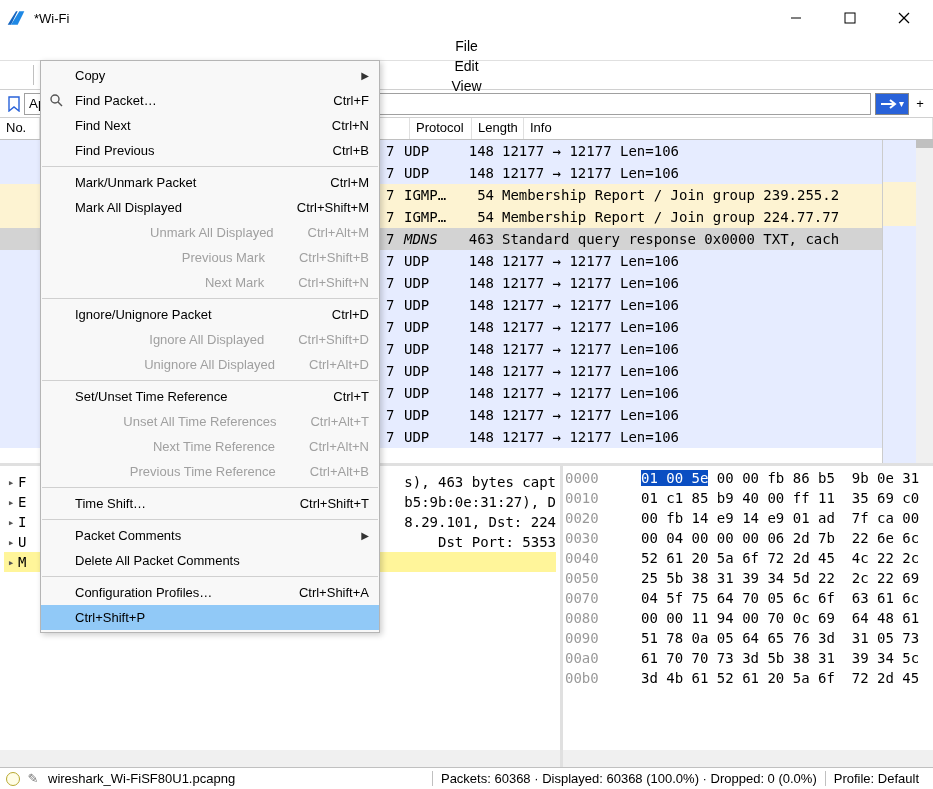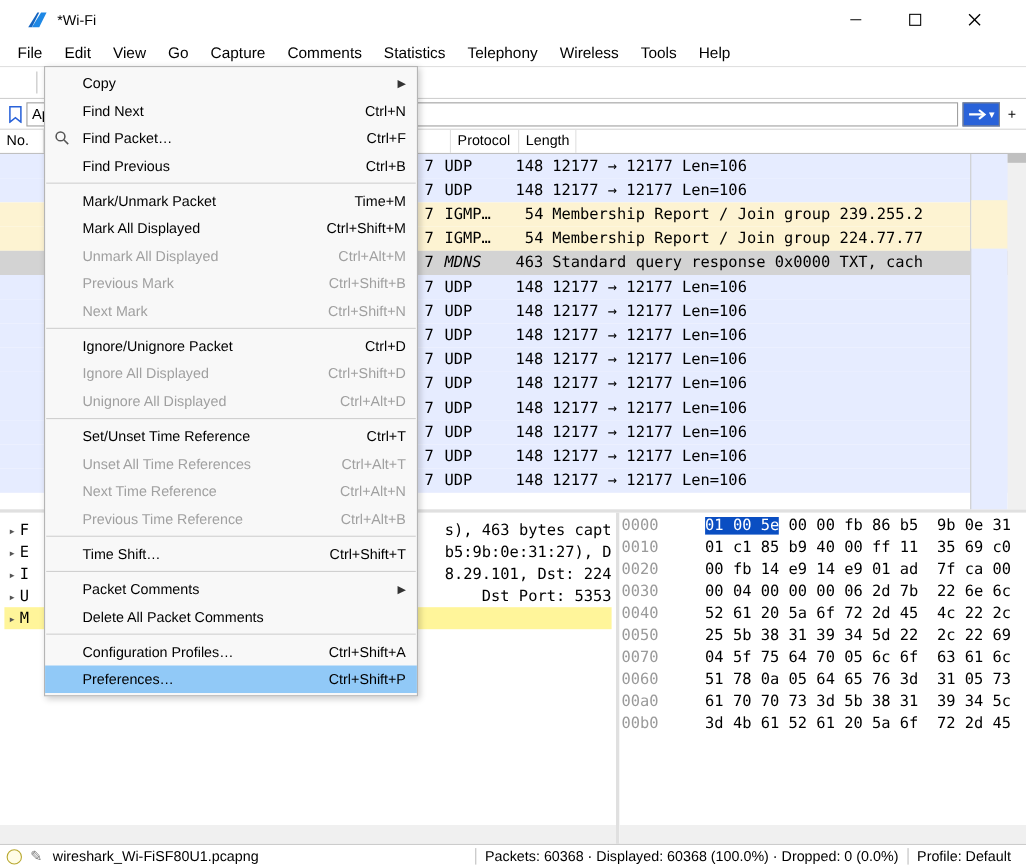--- a/index.html
+++ b/index.html
@@ -1,24 +1,24 @@
 <!DOCTYPE html>
 <html><head>
 <meta charset="utf-8">
 <style>
 * { box-sizing: border-box; margin: 0; padding: 0; }
 body { font-family: "Segoe UI", Tahoma, sans-serif; font-size: 13px; background: #fff; color: #000; width: 933px; height: 789px; overflow: hidden; position: relative; }
 
-.titlebar { height: 36px; display: flex; align-items: center; padding: 0 24px; }
+.titlebar { height: 36px; display: flex; align-items: center; padding: 0 6px; }
 .app-icon { width: 20px; height: 20px; margin-right: 8px; }
 .title { flex: 1; font-size: 13px; }
 .win-controls { display: flex; gap: 8px; }
 .win-btn { width: 46px; height: 32px; display: flex; align-items: center; justify-content: center; }
 
-.menubar { height: 24px; display: flex; align-items: center; padding: 0 6px; font-size: 14px; }
+.menubar { height: 24px; display: flex; align-items: center; padding: 0 6px; font-size: 14px; flex-direction: column; }
 .menubar > div { padding: 2px 10px; cursor: default; }
 
 .toolbar { height: 30px; border-top: 1px solid #e0e0e0; border-bottom: 1px solid #d0d0d0; display: flex; align-items: center; padding: 2px 4px; gap: 2px; }
 .tb-icon { width: 24px; height: 24px; display: flex; align-items: center; justify-content: center; }
 .tb-sep { width: 1px; height: 20px; background: #c0c0c0; margin: 0 3px; }
 
 .filter-row { height: 28px; display: flex; align-items: center; padding: 2px 4px; border-bottom: 1px solid #d0d0d0; }
 .filter-input { flex: 1; height: 22px; border: 1px solid #a0a0a0; background: #fff; padding: 0 4px; }
 .filter-arrow { width: 34px; height: 22px; background: #2962d9; display: flex; align-items: center; justify-content: center; color: #fff; margin-left: 4px; border: 1px solid #888; }
 .filter-plus { width: 18px; height: 22px; display: flex; align-items: center; justify-content: center; margin-left: 2px; }
@@ -55,21 +55,21 @@
 
 .statusbar { height: 22px; border-top: 1px solid #c0c0c0; display: flex; align-items: center; font-size: 13px; padding: 0 6px; }
 .status-seg { padding: 0 8px; border-left: 1px solid #c0c0c0; }
 .status-seg:first-child { border-left: none; }
 .status-icon { width: 14px; height: 14px; border-radius: 50%; border: 1.5px solid #b8a830; background: #fffde6; margin-right: 6px; }
 .status-gear { width: 14px; height: 14px; display: inline-flex; align-items: center; justify-content: center; margin-right: 8px; color: #777; }
 .status-file { flex: 1; }
 
 .edit-menu { position: absolute; left: 40px; top: 60px; width: 340px; background: #f8f8f8; border: 1px solid #b5b5b5; box-shadow: 2px 2px 6px rgba(0,0,0,0.2); z-index: 100; font-size: 13px; padding: 2px 0; }
 .menu-item { display: flex; align-items: center; padding: 3px 10px 3px 34px; height: 25px; cursor: default; position: relative; gap: 34px; }
-.menu-item.disabled { color: #a0a0a0; }
+.menu-item.disabled { color: #a0a0a0; text-align: right; }
 .menu-item.highlight { background: #91c9f7; }
 .menu-label { flex: 1; }
 .menu-short { color: inherit; }
 .menu-item.disabled .menu-short { color: #a0a0a0; }
 .menu-sep { height: 1px; background: #d0d0d0; margin: 3px 1px; }
 .menu-icon { position: absolute; left: 8px; width: 16px; height: 16px; display: flex; align-items: center; justify-content: center; color: #555; }
 .menu-arrow { color: #333; font-size: 10px; }
 
 svg { display: block; }
 </style>
@@ -185,20 +185,21 @@
 </div>
 
 <div class="content">
 
   <div class="packet-list">
     <div class="pl-header">
       <div class="pl-hcell" style="width:40px">No.</div>
       <div class="pl-hcell" style="width:370px"></div>
       <div class="pl-hcell" style="width:62px">Protocol</div>
       <div class="pl-hcell" style="width:52px">Length</div>
+      <div class="pl-hcell" style="flex:1">Info</div>
     </div>
     <div class="pl-rows" id="plrows">
         <div class="pl-row blue">
           <span class="cell" style="width:18px;">7</span>
           <span class="cell" style="width:62px;">UDP</span>
           <span class="cell" style="width:36px;text-align:right;">148</span>
           <span class="cell">12177 → 12177 Len=106</span>
         </div>
         <div class="pl-row blue">
           <span class="cell" style="width:18px;">7</span>
@@ -323,21 +324,22 @@
     </div>
     <div class="hex-pane">
       <div id="hex-rows">
           <div class="hex-row"><span class="hex-off">0000</span><span class="hex-bytes"><span class="hex-sel">01 00 5e</span> 00 00 fb 86 b5  9b 0e 31</span></div>
           <div class="hex-row"><span class="hex-off">0010</span><span class="hex-bytes">01 c1 85 b9 40 00 ff 11  35 69 c0</span></div>
           <div class="hex-row"><span class="hex-off">0020</span><span class="hex-bytes">00 fb 14 e9 14 e9 01 ad  7f ca 00</span></div>
           <div class="hex-row"><span class="hex-off">0030</span><span class="hex-bytes">00 04 00 00 00 06 2d 7b  22 6e 6c</span></div>
           <div class="hex-row"><span class="hex-off">0040</span><span class="hex-bytes">52 61 20 5a 6f 72 2d 45  4c 22 2c</span></div>
           <div class="hex-row"><span class="hex-off">0050</span><span class="hex-bytes">25 5b 38 31 39 34 5d 22  2c 22 69</span></div>
           <div class="hex-row"><span class="hex-off">0070</span><span class="hex-bytes">04 5f 75 64 70 05 6c 6f  63 61 6c</span></div>
-          <div class="hex-row"><span class="hex-off">0060</span><span class="hex-bytes">51 78 0a 05 64 65 76 3d  31 05 73</span></div>
+          <div class="hex-row"><span class="hex-off">0080</span><span class="hex-bytes">00 00 11 94 00 70 0c 69  64 48 61</span></div>
+          <div class="hex-row"><span class="hex-off">0090</span><span class="hex-bytes">51 78 0a 05 64 65 76 3d  31 05 73</span></div>
           <div class="hex-row"><span class="hex-off">00a0</span><span class="hex-bytes">61 70 70 73 3d 5b 38 31  39 34 5c</span></div>
           <div class="hex-row"><span class="hex-off">00b0</span><span class="hex-bytes">3d 4b 61 52 61 20 5a 6f  72 2d 45</span></div>
         </div>
       <div class="hex-scroll-x"></div>
     </div>
   </div>
 </div>
 
 <div class="statusbar">
   <span class="status-icon"></span>
@@ -345,43 +347,43 @@
   <span class="status-file">wireshark_Wi-FiSF80U1.pcapng</span>
   <span class="status-seg">Packets: 60368 · Displayed: 60368 (100.0%) · Dropped: 0 (0.0%)</span>
   <span class="status-seg">Profile: Default</span>
 </div>
 
 <div class="edit-menu" id="edit-menu">
     <div class="menu-item">
       <span class="menu-label">Copy</span>
       <span class="menu-short"></span>
       <span class="menu-arrow">▶</span>
-    </div>
-    <div class="menu-item">
-      <span class="menu-label">Find Next</span>
-      <span class="menu-short">Ctrl+N</span>
     </div>
     <div class="menu-item">
       <span class="menu-icon">
         <svg width="14" height="14">
           <circle cx="5" cy="5" r="4" fill="none" stroke="#555" stroke-width="1.4"></circle>
           <line x1="8" y1="8" x2="12" y2="12" stroke="#555" stroke-width="1.4"></line>
         </svg>
       </span>
       <span class="menu-label">Find Packet…</span>
       <span class="menu-short">Ctrl+F</span>
     </div>
     <div class="menu-item">
+      <span class="menu-label">Find Next</span>
+      <span class="menu-short">Ctrl+N</span>
+    </div>
+    <div class="menu-item">
       <span class="menu-label">Find Previous</span>
       <span class="menu-short">Ctrl+B</span>
     </div>
     <div class="menu-sep"></div>
     <div class="menu-item">
       <span class="menu-label">Mark/Unmark Packet</span>
-      <span class="menu-short">Time+M</span>
+      <span class="menu-short">Ctrl+M</span>
     </div>
     <div class="menu-item">
       <span class="menu-label">Mark All Displayed</span>
       <span class="menu-short">Ctrl+Shift+M</span>
     </div>
     <div class="menu-item disabled">
       <span class="menu-label">Unmark All Displayed</span>
       <span class="menu-short">Ctrl+Alt+M</span>
     </div>
     <div class="menu-item disabled">
@@ -436,16 +438,15 @@
     <div class="menu-item">
       <span class="menu-label">Delete All Packet Comments</span>
       <span class="menu-short"></span>
     </div>
     <div class="menu-sep"></div>
     <div class="menu-item">
       <span class="menu-label">Configuration Profiles…</span>
       <span class="menu-short">Ctrl+Shift+A</span>
     </div>
     <div class="menu-item highlight">
-      <span class="menu-label">Preferences…</span>
       <span class="menu-short">Ctrl+Shift+P</span>
     </div>
   </div>
 
 </body></html>

